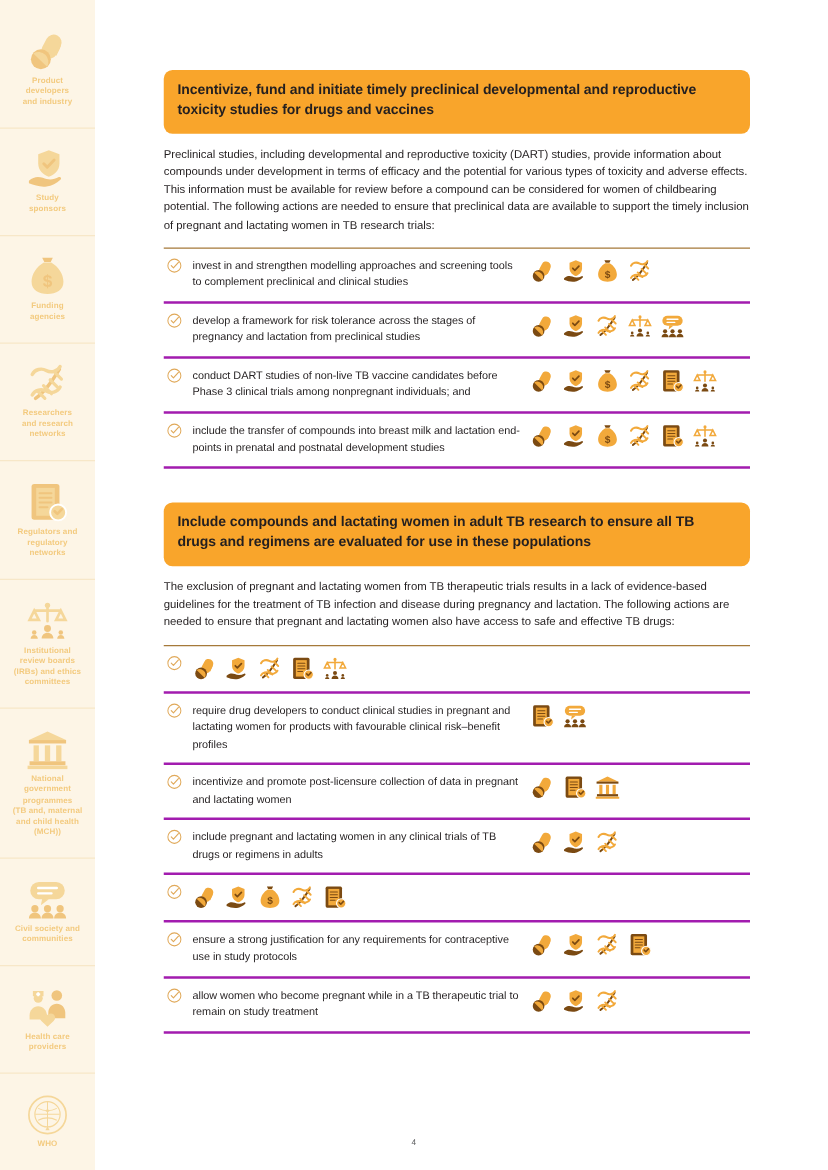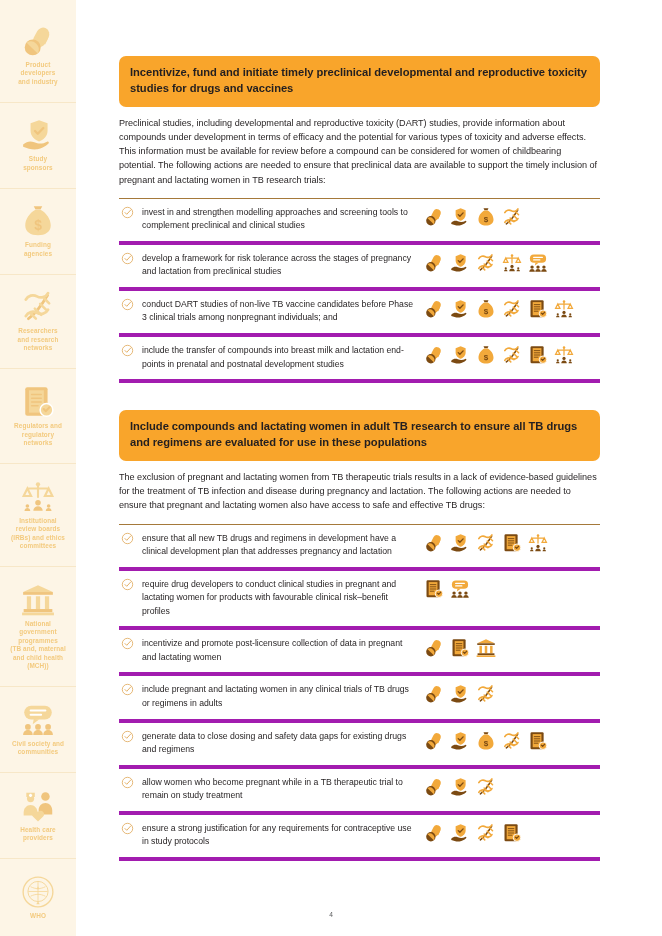--- a/index.html
+++ b/index.html
@@ -50,20 +50,21 @@
     font-weight: 700;
     letter-spacing: .1px;
     white-space: pre-line;
   }
 
   
   .content {
     flex: 1;
     position: relative;
     padding: 56px 62px 0 43px;
+    margin-left: 12px;
   }
   .banner {
     background: #f9a52b;
     border-radius: 7px;
     padding: 9px 11px 10px 11px;
     color: #231f20;
     font-weight: 700;
     font-size: 11.2px;
     line-height: 1.42;
     letter-spacing: -.05px;
@@ -75,21 +76,21 @@
     margin-top: 9px;
     letter-spacing: -.02px;
   }
   .actions {
     margin-top: 11px;
     border-top: 1px solid #a5793a;
   }
   .action-row {
     display: flex;
     align-items: flex-start;
-    border-bottom: 4px solid #a21caf;
+    border-bottom: 2px solid #a21caf;
     padding: 7px 0 8px 0;
     min-height: 30px;
   }
   .check {
     width: 13px; min-width: 13px; height: 13px;
     margin: 0 8px 0 2px;
   }
   .check svg { width: 100%; height: 100%; display: block; }
   .action-text {
     flex: 1;
@@ -564,21 +565,20 @@
         <div class="banner">Include compounds and lactating women in adult TB research to ensure all TB drugs and regimens are evaluated for use in these populations</div>
         <p class="intro">The exclusion of pregnant and lactating women from TB therapeutic trials results in a lack of evidence-based guidelines for the treatment of TB infection and disease during pregnancy and lactation. The following actions are needed to ensure that pregnant and lactating women also have access to safe and effective TB drugs:</p>
         <div class="actions">
           <div class="action-row">
             <span class="check">
               <svg viewBox="0 0 24 24">
                 <circle cx="12" cy="12" r="9.6" fill="none" stroke="#e0a95a" stroke-width="1.5"></circle>
                 <path d="M7.4 12.1l3.2 3.2L18 7.3" stroke="#e0a95a" stroke-width="1.7" fill="none" stroke-linecap="round" stroke-linejoin="round"></path>
               </svg>
             </span>
-            <span class="action-text">ensure that all new TB drugs and regimens in development have a clinical development plan that addresses pregnancy and lactation</span>
             <span class="icon-strip">
               <span class="strip-icon">
                 <svg viewBox="0 0 32 32">
                   <g>
                     <rect x="13" y="3" width="12" height="19" rx="6" transform="rotate(28 19 12.5)" fill="#f2a93b"></rect>
                     <path d="M22.5 6.2a6 6 0 0 1 2.8 8l-2.6 5.2-8-4 2.6-5.2a6 6 0 0 1 5.2-4z" fill="#f2a93b"></path>
                     <circle cx="11" cy="22" r="7.5" fill="#7b4a12"></circle>
                     <path d="M5.3 17.6a7.5 7.5 0 0 1 10.4 10.1z" fill="#f2a93b"></path>
                   </g>
                 </svg>
@@ -751,21 +751,20 @@
               </span>
             </span>
           </div>
           <div class="action-row">
             <span class="check">
               <svg viewBox="0 0 24 24">
                 <circle cx="12" cy="12" r="9.6" fill="none" stroke="#e0a95a" stroke-width="1.5"></circle>
                 <path d="M7.4 12.1l3.2 3.2L18 7.3" stroke="#e0a95a" stroke-width="1.7" fill="none" stroke-linecap="round" stroke-linejoin="round"></path>
               </svg>
             </span>
-            <span class="action-text">generate data to close dosing and safety data gaps for existing drugs and regimens</span>
             <span class="icon-strip">
               <span class="strip-icon">
                 <svg viewBox="0 0 32 32">
                   <g>
                     <rect x="13" y="3" width="12" height="19" rx="6" transform="rotate(28 19 12.5)" fill="#f2a93b"></rect>
                     <path d="M22.5 6.2a6 6 0 0 1 2.8 8l-2.6 5.2-8-4 2.6-5.2a6 6 0 0 1 5.2-4z" fill="#f2a93b"></path>
                     <circle cx="11" cy="22" r="7.5" fill="#7b4a12"></circle>
                     <path d="M5.3 17.6a7.5 7.5 0 0 1 10.4 10.1z" fill="#f2a93b"></path>
                   </g>
                 </svg>
@@ -807,21 +806,21 @@
               </span>
             </span>
           </div>
           <div class="action-row">
             <span class="check">
               <svg viewBox="0 0 24 24">
                 <circle cx="12" cy="12" r="9.6" fill="none" stroke="#e0a95a" stroke-width="1.5"></circle>
                 <path d="M7.4 12.1l3.2 3.2L18 7.3" stroke="#e0a95a" stroke-width="1.7" fill="none" stroke-linecap="round" stroke-linejoin="round"></path>
               </svg>
             </span>
-            <span class="action-text">allow women who become pregnant while in a TB therapeutic trial to remain on study treatment</span>
+            <span class="action-text">ensure a strong justification for any requirements for contraceptive use in study protocols</span>
             <span class="icon-strip">
               <span class="strip-icon">
                 <svg viewBox="0 0 32 32">
                   <g>
                     <rect x="13" y="3" width="12" height="19" rx="6" transform="rotate(28 19 12.5)" fill="#f2a93b"></rect>
                     <path d="M22.5 6.2a6 6 0 0 1 2.8 8l-2.6 5.2-8-4 2.6-5.2a6 6 0 0 1 5.2-4z" fill="#f2a93b"></path>
                     <circle cx="11" cy="22" r="7.5" fill="#7b4a12"></circle>
                     <path d="M5.3 17.6a7.5 7.5 0 0 1 10.4 10.1z" fill="#f2a93b"></path>
                   </g>
                 </svg>
@@ -836,30 +835,41 @@
               <span class="strip-icon">
                 <svg viewBox="0 0 32 32">
                   <g stroke-linecap="round">
                     <path d="M7 27c6-4 12-12 18-22" stroke="#7b4a12" stroke-width="2.6" fill="none"></path>
                     <path d="M4.5 24.5c2-4 7-5 10.5-3 3.5 2 8.5 1 10.5-3" stroke="#f2a93b" stroke-width="2.6" fill="none"></path>
                     <path d="M6.5 29c2-4 7-5 10.5-3 3.5 2 8.5 1 10.5-3" stroke="#f2a93b" stroke-width="2.6" fill="none" transform="rotate(180 16 16)"></path>
                     <path d="M9 22l5 5M13 17.5l6 6M18 13l5.5 5.5M22 8l4.5 4.5" stroke="#f2a93b" stroke-width="2.4"></path>
                   </g>
                 </svg>
               </span>
-            </span>
-          </div>
-          <div class="action-row">
-            <span class="check">
-              <svg viewBox="0 0 24 24">
-                <circle cx="12" cy="12" r="9.6" fill="none" stroke="#e0a95a" stroke-width="1.5"></circle>
-                <path d="M7.4 12.1l3.2 3.2L18 7.3" stroke="#e0a95a" stroke-width="1.7" fill="none" stroke-linecap="round" stroke-linejoin="round"></path>
-              </svg>
-            </span>
-            <span class="action-text">ensure a strong justification for any requirements for contraceptive use in study protocols</span>
+              <span class="strip-icon">
+                <svg viewBox="0 0 32 32">
+                  <rect x="4" y="2" width="21" height="27" rx="2" fill="#7b4a12"></rect>
+                  <rect x="7.5" y="5" width="14" height="21" fill="#f2a93b"></rect>
+                  <g stroke="#7b4a12" stroke-width="1.5" stroke-linecap="round">
+                    <path d="M10 9h9M10 12.5h9M10 16h9M10 19.5h6"></path>
+                  </g>
+                  <circle cx="24" cy="23.5" r="6" fill="#f2a93b" stroke="#fff" stroke-width="1.4"></circle>
+                  <path d="M21.4 22.6l2 2 3.4-3.6" stroke="#7b4a12" stroke-width="2" fill="none" stroke-linecap="round" stroke-linejoin="round"></path>
+                </svg>
+              </span>
+            </span>
+          </div>
+          <div class="action-row">
+            <span class="check">
+              <svg viewBox="0 0 24 24">
+                <circle cx="12" cy="12" r="9.6" fill="none" stroke="#e0a95a" stroke-width="1.5"></circle>
+                <path d="M7.4 12.1l3.2 3.2L18 7.3" stroke="#e0a95a" stroke-width="1.7" fill="none" stroke-linecap="round" stroke-linejoin="round"></path>
+              </svg>
+            </span>
+            <span class="action-text">allow women who become pregnant while in a TB therapeutic trial to remain on study treatment</span>
             <span class="icon-strip">
               <span class="strip-icon">
                 <svg viewBox="0 0 32 32">
                   <g>
                     <rect x="13" y="3" width="12" height="19" rx="6" transform="rotate(28 19 12.5)" fill="#f2a93b"></rect>
                     <path d="M22.5 6.2a6 6 0 0 1 2.8 8l-2.6 5.2-8-4 2.6-5.2a6 6 0 0 1 5.2-4z" fill="#f2a93b"></path>
                     <circle cx="11" cy="22" r="7.5" fill="#7b4a12"></circle>
                     <path d="M5.3 17.6a7.5 7.5 0 0 1 10.4 10.1z" fill="#f2a93b"></path>
                   </g>
                 </svg>
@@ -872,31 +882,20 @@
                 </svg>
               </span>
               <span class="strip-icon">
                 <svg viewBox="0 0 32 32">
                   <g stroke-linecap="round">
                     <path d="M7 27c6-4 12-12 18-22" stroke="#7b4a12" stroke-width="2.6" fill="none"></path>
                     <path d="M4.5 24.5c2-4 7-5 10.5-3 3.5 2 8.5 1 10.5-3" stroke="#f2a93b" stroke-width="2.6" fill="none"></path>
                     <path d="M6.5 29c2-4 7-5 10.5-3 3.5 2 8.5 1 10.5-3" stroke="#f2a93b" stroke-width="2.6" fill="none" transform="rotate(180 16 16)"></path>
                     <path d="M9 22l5 5M13 17.5l6 6M18 13l5.5 5.5M22 8l4.5 4.5" stroke="#f2a93b" stroke-width="2.4"></path>
                   </g>
-                </svg>
-              </span>
-              <span class="strip-icon">
-                <svg viewBox="0 0 32 32">
-                  <rect x="4" y="2" width="21" height="27" rx="2" fill="#7b4a12"></rect>
-                  <rect x="7.5" y="5" width="14" height="21" fill="#f2a93b"></rect>
-                  <g stroke="#7b4a12" stroke-width="1.5" stroke-linecap="round">
-                    <path d="M10 9h9M10 12.5h9M10 16h9M10 19.5h6"></path>
-                  </g>
-                  <circle cx="24" cy="23.5" r="6" fill="#f2a93b" stroke="#fff" stroke-width="1.4"></circle>
-                  <path d="M21.4 22.6l2 2 3.4-3.6" stroke="#7b4a12" stroke-width="2" fill="none" stroke-linecap="round" stroke-linejoin="round"></path>
                 </svg>
               </span>
             </span>
           </div>
         </div>
       </section>
     </main>
 
   <div class="page-num">4</div>
 </div>

